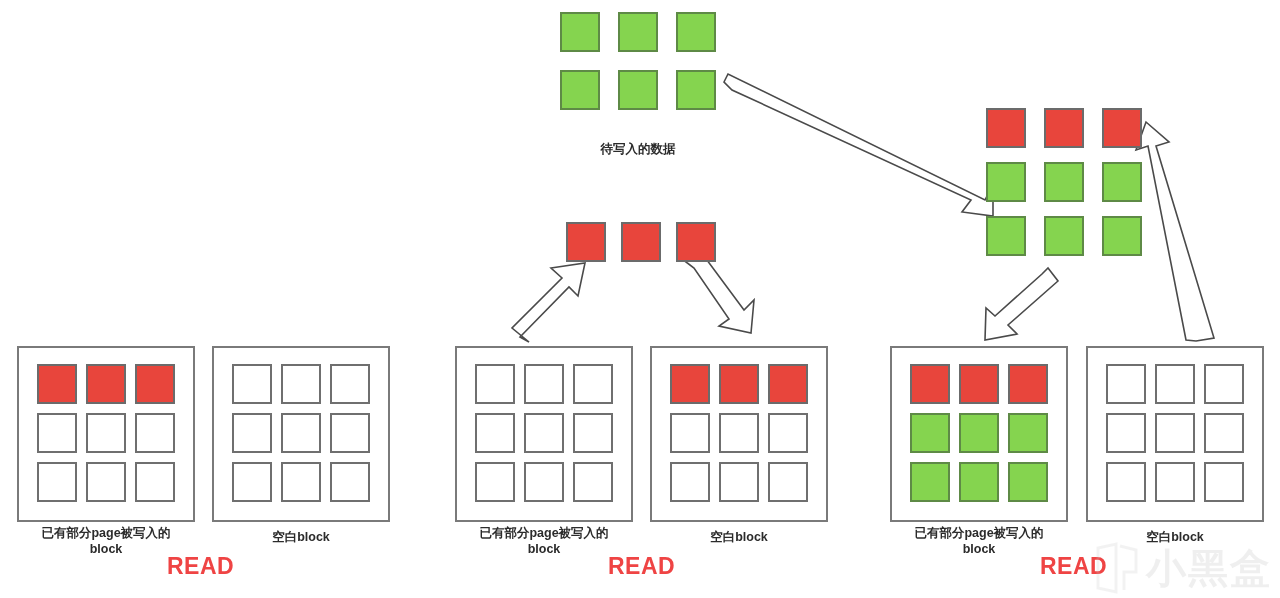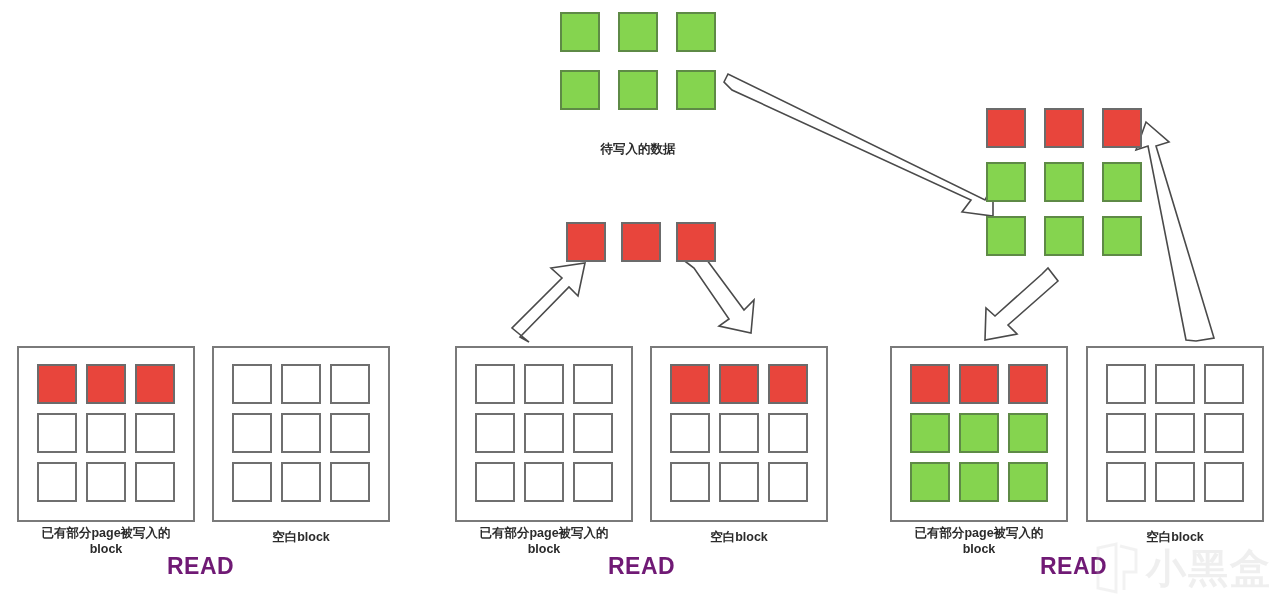--- a/index.html
+++ b/index.html
@@ -69,21 +69,21 @@
     font-weight: bold;
     color: #2b2b2b;
     line-height: 1.25;
     white-space: pre-line;
   }
   .section-title {
     position: absolute;
     font-size: 23px;
     font-weight: bold;
     letter-spacing: 0.5px;
-    color: #701a75;
+    color: #ef4444;
   }
   .annotation {
     position: absolute;
     text-align: center;
     font-size: 11.5px;
     font-weight: bold;
     color: #3a3a3a;
     line-height: 1.45;
     white-space: pre-line;
   }

